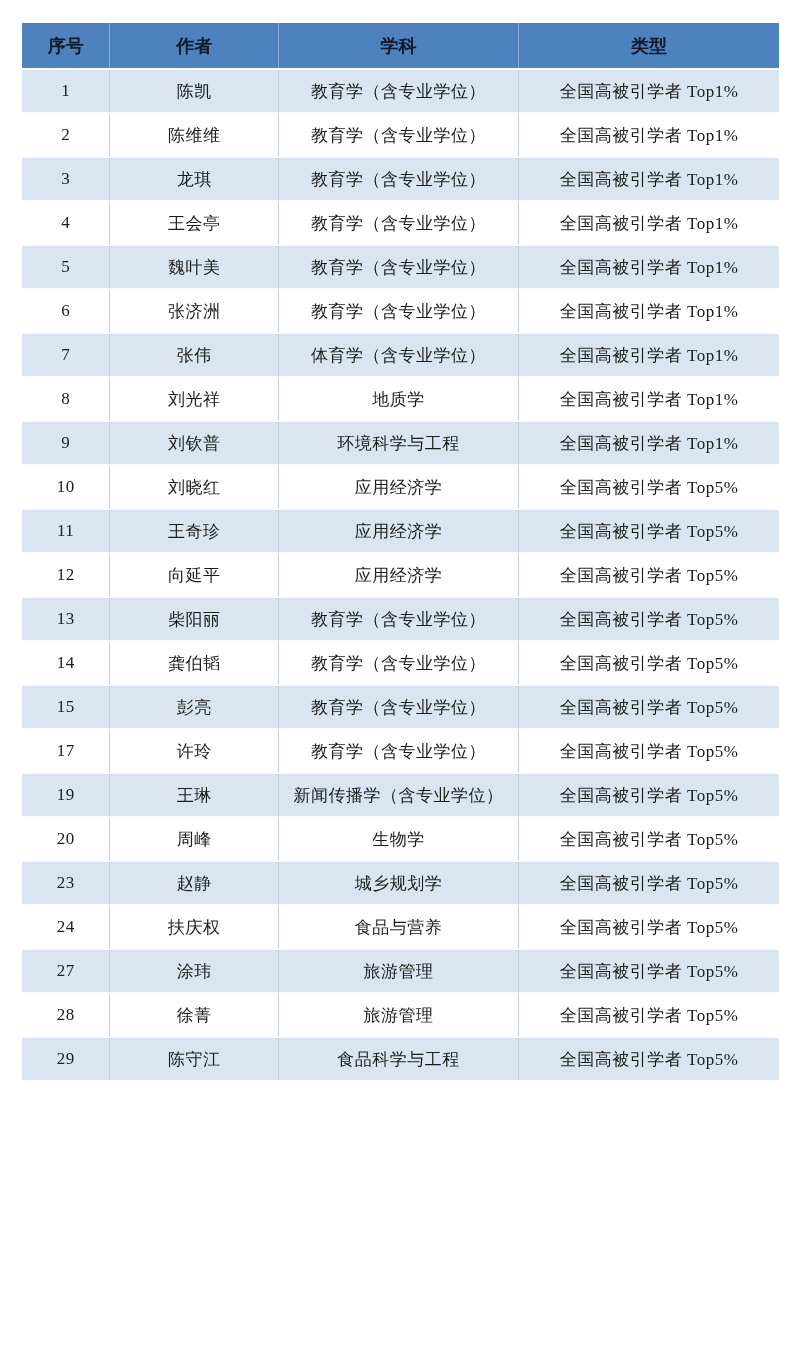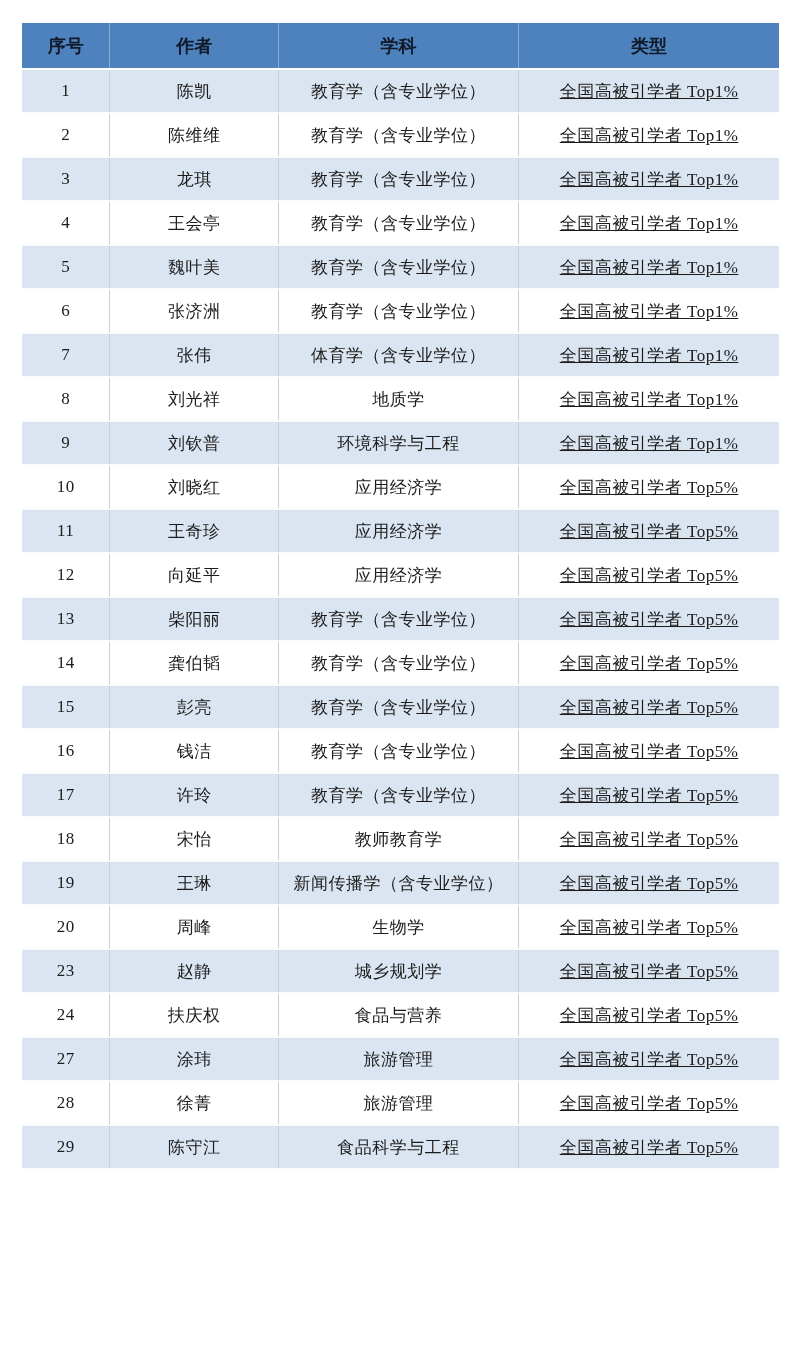--- a/index.html
+++ b/index.html
@@ -48,21 +48,21 @@
     font-size: 17px;
     color: #1c1c1c;
     height: 42px;
     text-align: center;
     vertical-align: middle;
     border-right: 1px solid #c3cfdf;
     border-bottom: 2px solid #fbfcfe;
     padding: 0 4px;
     letter-spacing: 0.5px;
   }
-  tbody td:last-child { border-right: none; text-decoration: underline; }
+  tbody td:last-child { border-right: none; }
   tbody tr:nth-child(odd)  { background: #dbe5f2; }
   tbody tr:nth-child(even) { background: #ffffff; }
 </style>
 </head>
 <body>
 
 <div class="table-wrap">
   <table class="scholar-table">
     <colgroup>
       <col class="c-no">
@@ -164,35 +164,23 @@
         <td>教育学（含专业学位）</td>
         <td>全国高被引学者 Top5%</td>
       </tr>
         <tr>
         <td>15</td>
         <td>彭亮</td>
         <td>教育学（含专业学位）</td>
         <td>全国高被引学者 Top5%</td>
       </tr>
         <tr>
-        <td>16</td>
-        <td>钱洁</td>
-        <td>教育学（含专业学位）</td>
-        <td>全国高被引学者 Top5%</td>
-      </tr>
-        <tr>
         <td>17</td>
         <td>许玲</td>
         <td>教育学（含专业学位）</td>
-        <td>全国高被引学者 Top5%</td>
-      </tr>
-        <tr>
-        <td>18</td>
-        <td>宋怡</td>
-        <td>教师教育学</td>
         <td>全国高被引学者 Top5%</td>
       </tr>
         <tr>
         <td>19</td>
         <td>王琳</td>
         <td>新闻传播学（含专业学位）</td>
         <td>全国高被引学者 Top5%</td>
       </tr>
         <tr>
         <td>20</td>

